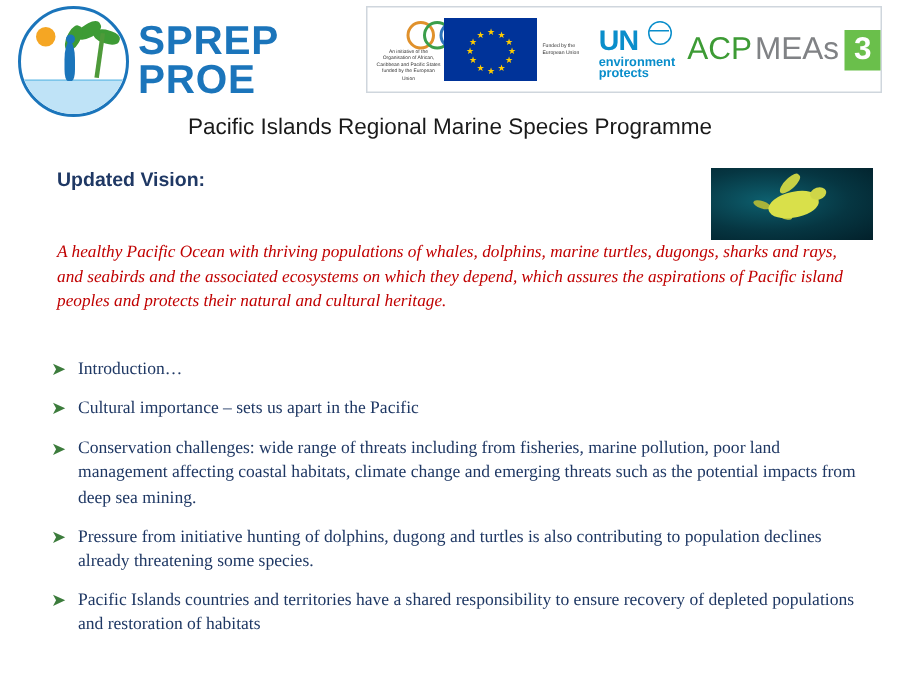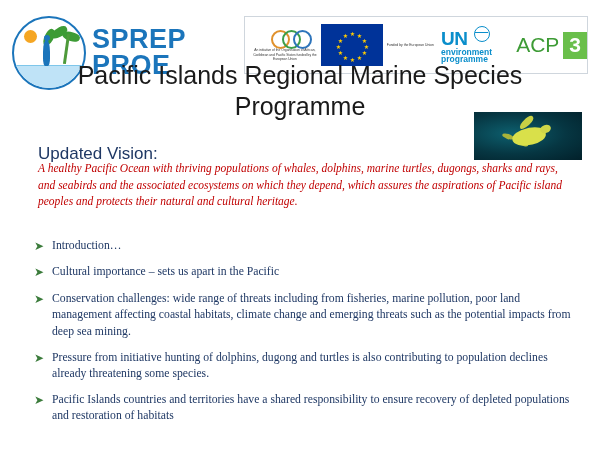--- a/index.html
+++ b/index.html
@@ -11,21 +11,21 @@
     height: 450px;
     background: #ffffff;
     font-family: "Liberation Sans", sans-serif;
     overflow: hidden;
     position: relative;
   }
 
   
   .header {
     position: absolute;
-    top: 12px;
+    top: 0;
     left: 0;
     width: 600px;
     height: 78px;
   }
 
   
   .sprep-logo {
     position: absolute;
     left: 12px;
     top: 4px;
@@ -199,21 +199,21 @@
     background: #0a8ecb;
   }
   .un-env .sub {
     font-size: 8.5px;
     font-weight: bold;
     color: #0a8ecb;
     line-height: 1.05;
     margin-top: -2px;
   }
   .acp-meas {
-    margin-left: 24px;
+    margin-left: 8px;
     display: flex;
     align-items: center;
   }
   .acp-meas .acp {
     font-size: 21px;
     color: #3d9b35;
     font-weight: normal;
   }
   .acp-meas .meas {
     font-size: 21px;
@@ -225,25 +225,25 @@
     background: #6abf4b;
     color: #ffffff;
     font-size: 21px;
     font-weight: bold;
     padding: 1px 6px 2px 6px;
   }
 
   
   .title {
     position: absolute;
-    top: 60px;
+    top: 76px;
     left: 22px;
     width: 556px;
     text-align: center;
-    font-size: 25px;
+    font-size: 15px;
     color: #1a1a1a;
     line-height: 1.25;
     font-family: "Liberation Sans", sans-serif;
   }
 
   
   .photo {
     position: absolute;
     right: 18px;
     top: 112px;
@@ -296,23 +296,23 @@
     width: 12px; height: 5px;
     background: #a8b33a;
     border-radius: 50%;
     transform: rotate(18deg);
   }
 
   
   .vision-label {
     position: absolute;
     left: 38px;
-    top: 144px;
-    font-size: 17px;
-    font-weight: normal;
+    top: 112px;
+    font-size: 13px;
+    font-weight: bold;
     color: #1f3864;
   }
   .vision-text {
     position: absolute;
     left: 38px;
     top: 160px;
     width: 525px;
     font-size: 11.5px;
     font-style: italic;
     color: #c00000;
@@ -396,25 +396,26 @@
       <span class="star" style="left:22px;top:9px;">★</span>
     </div>
     <div class="eu-caption">Funded by the European Union</div>
 
     <div class="un-env">
       <div>
         <span class="un">UN</span>
         <span class="globe"></span>
       </div>
       <div class="sub">environment</div>
-      <div class="sub">programme</div>
+      <div class="sub">protects</div>
     </div>
 
     <div class="acp-meas">
       <span class="acp">ACP</span>
+      <span class="meas">MEAs</span>
       <span class="three">3</span>
     </div>
 
   </div>
 </div>
 
 <div class="title">
   <div>Pacific Islands Regional Marine Species Programme</div>
 </div>
 

